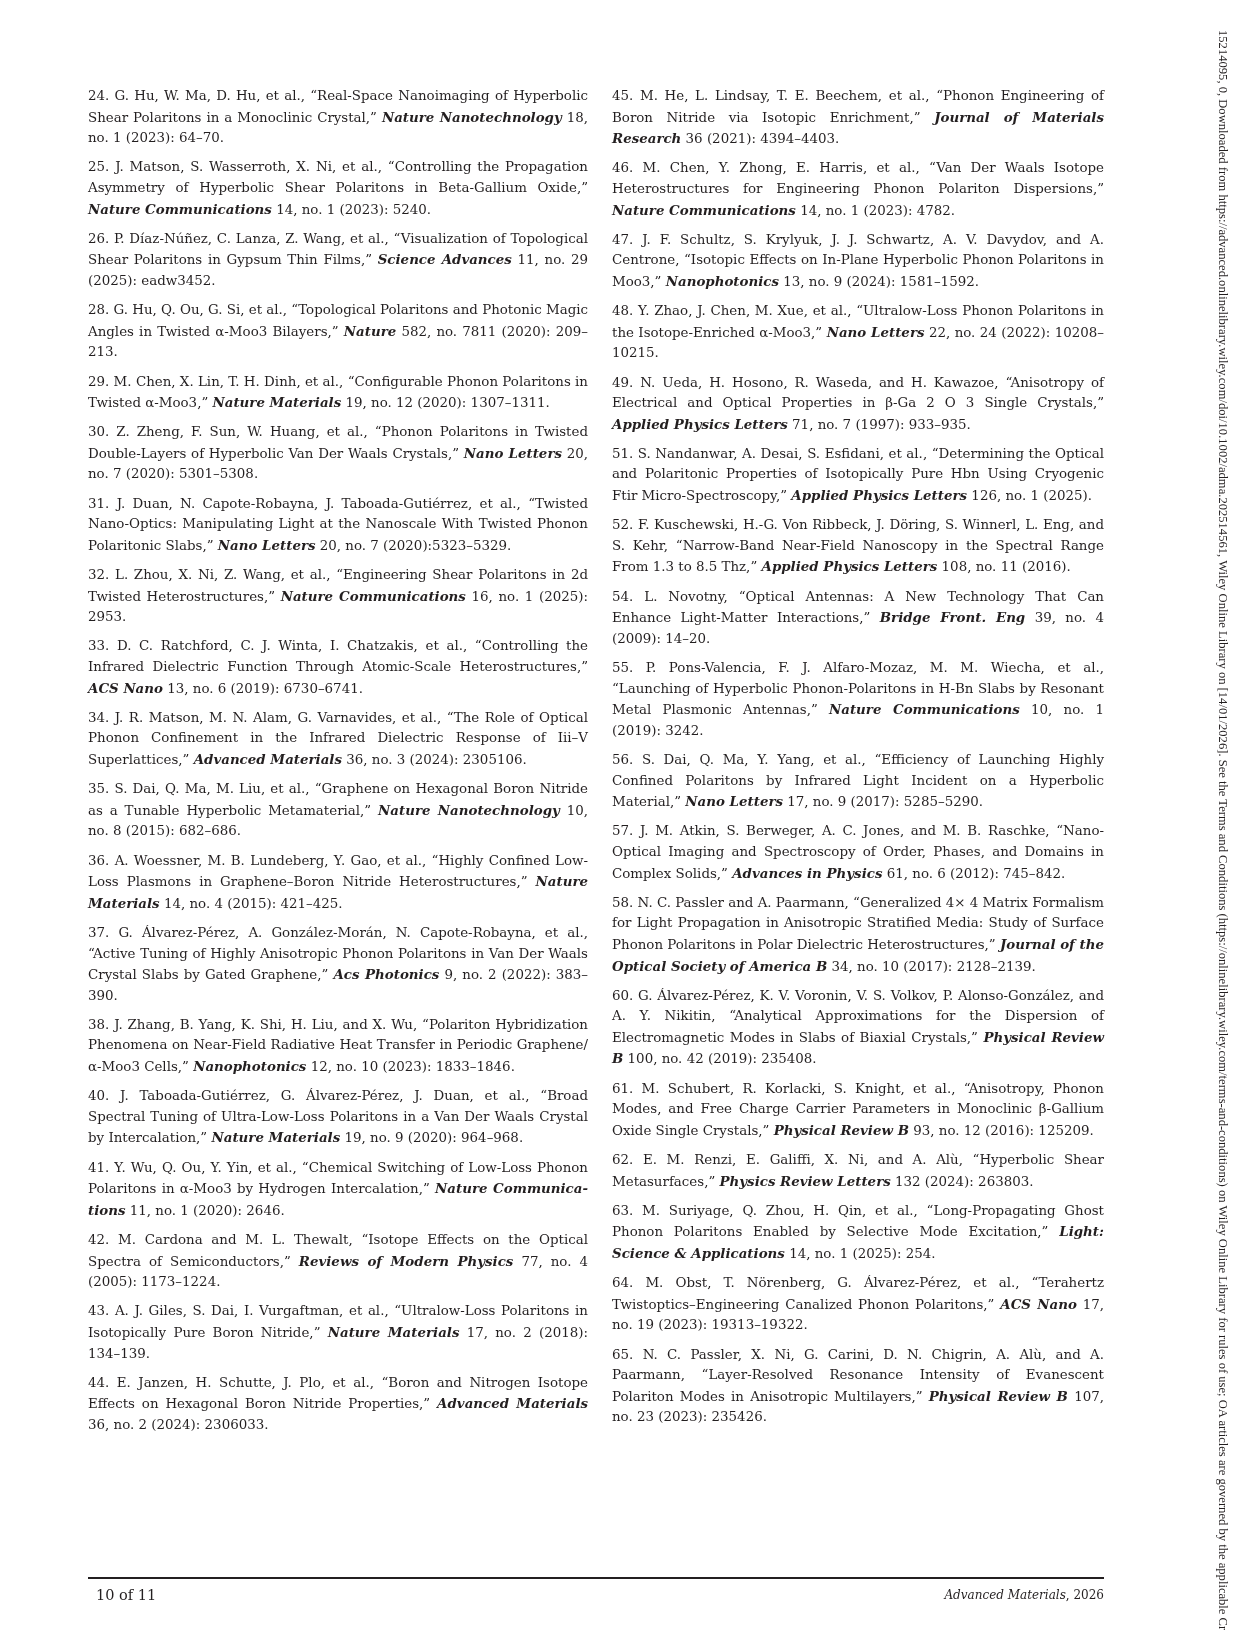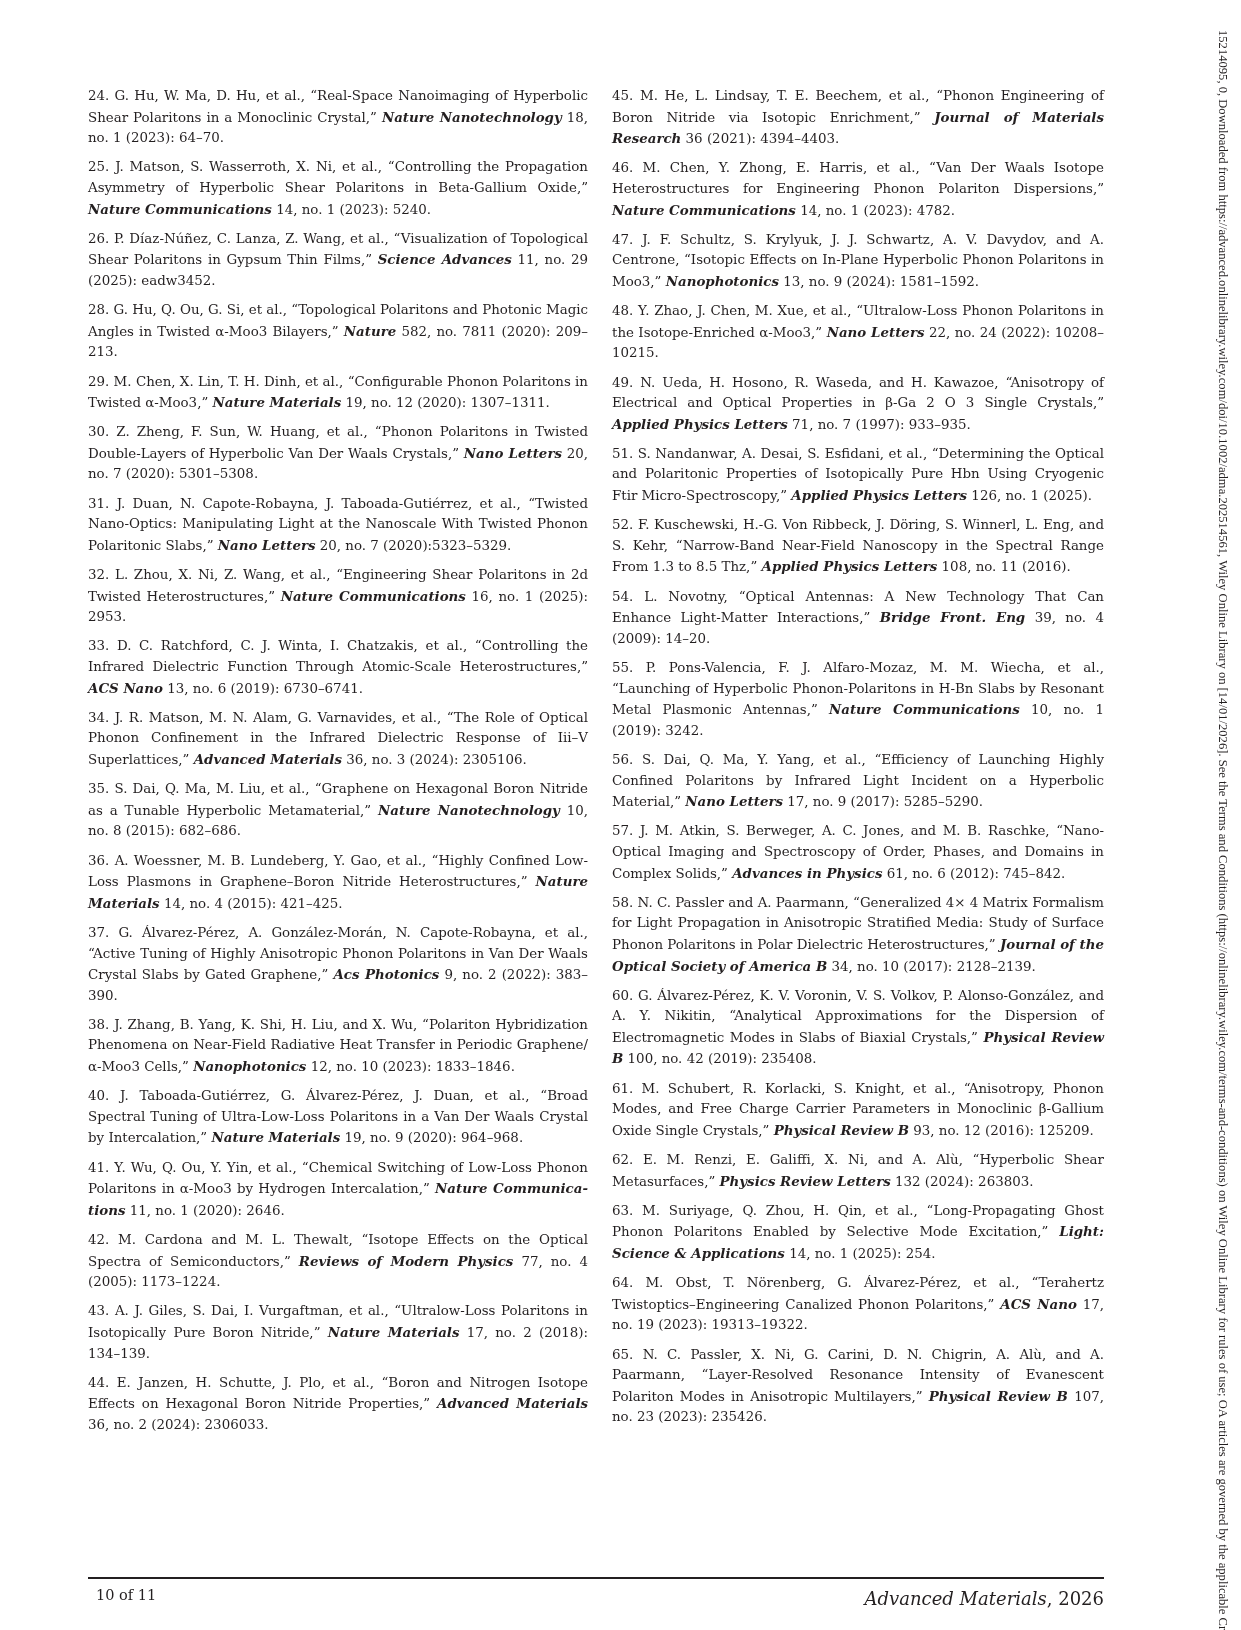--- a/index.html
+++ b/index.html
@@ -5,21 +5,21 @@
   html, body { margin: 0; padding: 0; background: #ffffff; }
   body { width: 1241px; height: 1630px; position: relative; overflow: hidden; color: #231f20; }
   .page { position: absolute; left: 0; top: 0; width: 1241px; height: 1630px; }
   .col { position: absolute; top: 60px; width: 500px; font-family: "DejaVu Serif", "Liberation Serif", serif; font-size: 13.4px; line-height: 20.6px; margin-top: 26px; }
   .col-left { left: 88px; }
   .col-right { left: 612px; width: 492px; }
   .ref { text-align: justify; margin: 0 0 8.6px 0; hyphens: manual; }
   .ref .j { font-style: italic; font-weight: bold; }
   .rule { position: absolute; left: 88px; top: 1577px; width: 1016px; height: 2px; background: #231f20; }
   .footer-left { position: absolute; left: 88px; top: 1587px; font-family: "DejaVu Serif", "Liberation Serif", serif; font-size: 14.5px; font-weight: normal; margin-left: 8px; }
-  .footer-right { position: absolute; right: 137px; top: 1588px; font-family: "DejaVu Serif", "Liberation Serif", serif; font-size: 18px; }
+  .footer-right { position: absolute; right: 137px; top: 1588px; font-family: "DejaVu Serif", "Liberation Serif", serif; font-size: 12px; }
   .footer-right .jt { font-style: italic; }
   .sidebar { position: absolute; left: 1212px; top: 30px; width: 1560px; transform-origin: 0 0; transform: translate(18px, 0) rotate(90deg); font-family: "Liberation Serif", "DejaVu Serif", serif; font-size: 12.6px; white-space: nowrap; color: #231f20; }
 </style>
 </head>
 <body>
 
 <div class="page">
 
   <div class="col col-left">
     <p class="ref"><span>24.</span> <span>G. Hu, W. Ma, D. Hu, et al., “Real-Space Nanoimaging of Hyperbolic Shear Polaritons in a Monoclinic Crystal,”</span> <span class="j">Nature Nanotechnology</span> <span>18, no. 1 (2023): 64–70.</span></p>

